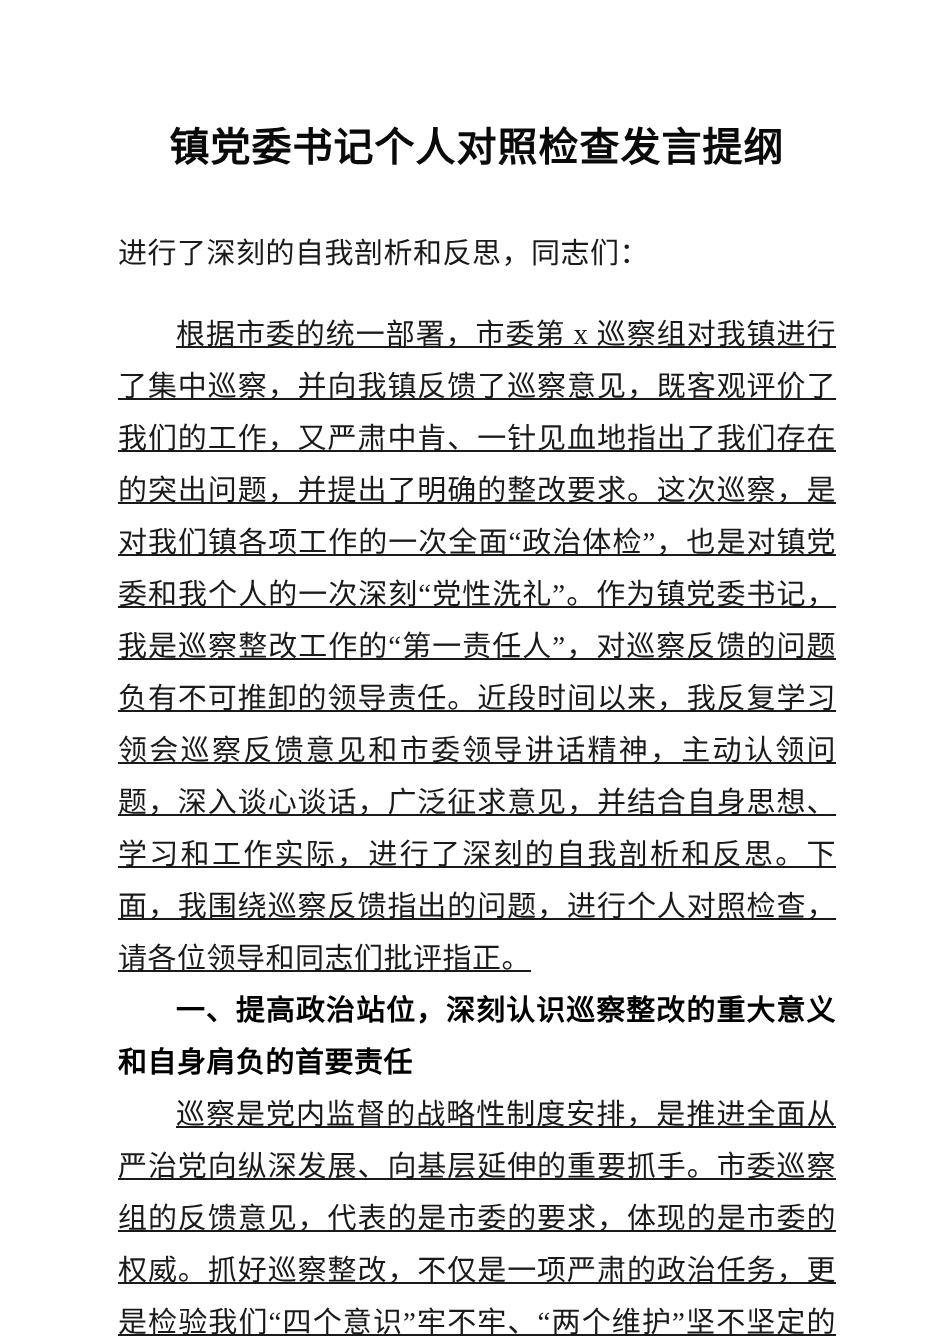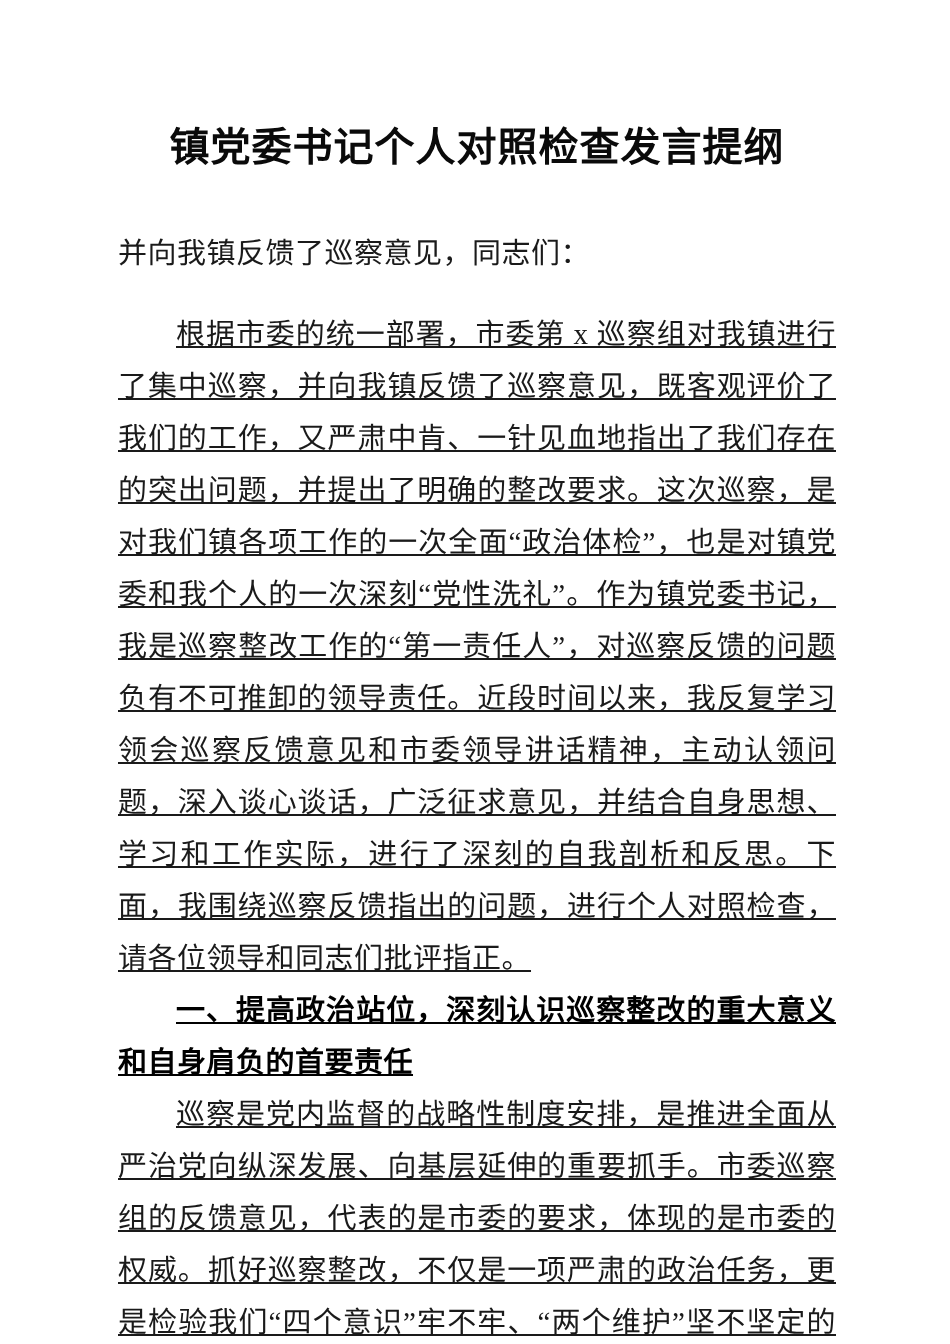--- a/index.html
+++ b/index.html
@@ -73,36 +73,35 @@
     font-weight: bold;
     font-size: 29px;
     line-height: 52px;
     text-indent: 58px;
     text-align: justify;
     text-align-last: left;
     text-justify: inter-ideograph;
     letter-spacing: 0.5px;
     margin: 0;
     color: #000000;
-    text-decoration: underline;
   }
 
   .para + .section-heading {
     margin-top: 0;
   }
 </style>
 </head>
 <body>
 
 <div class="page">
   <div class="doc-body">
 
     <h1 class="doc-title">镇党委书记个人对照检查发言提纲</h1>
 
-    <p class="salutation">并向我镇反馈了巡察意见，同志们：</p>
+    <p class="salutation">进行了深刻的自我剖析和反思，同志们：</p>
 
     <p class="para">根据市委的统一部署，市委第 x 巡察组对我镇进行了集中巡察，并向我镇反馈了巡察意见，既客观评价了我们的工作，又严肃中肯、一针见血地指出了我们存在的突出问题，并提出了明确的整改要求。这次巡察，是对我们镇各项工作的一次全面“政治体检”，也是对镇党委和我个人的一次深刻“党性洗礼”。作为镇党委书记，我是巡察整改工作的“第一责任人”，对巡察反馈的问题负有不可推卸的领导责任。近段时间以来，我反复学习领会巡察反馈意见和市委领导讲话精神，主动认领问题，深入谈心谈话，广泛征求意见，并结合自身思想、学习和工作实际，进行了深刻的自我剖析和反思。下面，我围绕巡察反馈指出的问题，进行个人对照检查，请各位领导和同志们批评指正。</p>
 
     <p class="section-heading">一、提高政治站位，深刻认识巡察整改的重大意义和自身肩负的首要责任</p>
 
     <p class="para">巡察是党内监督的战略性制度安排，是推进全面从严治党向纵深发展、向基层延伸的重要抓手。市委巡察组的反馈意见，代表的是市委的要求，体现的是市委的权威。抓好巡察整改，不仅是一项严肃的政治任务，更是检验我们“四个意识”牢不牢、“两个维护”坚不坚定的试金石。对此，我必须首先从政治上看待这次巡察整改工作。我深刻认识到，巡察反馈的每一</p>
 
   </div>
 </div>
 

